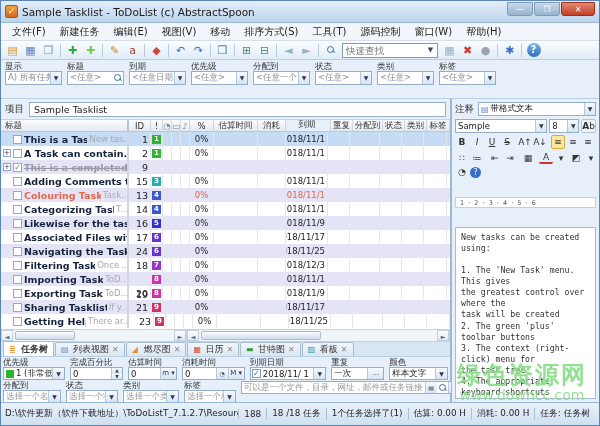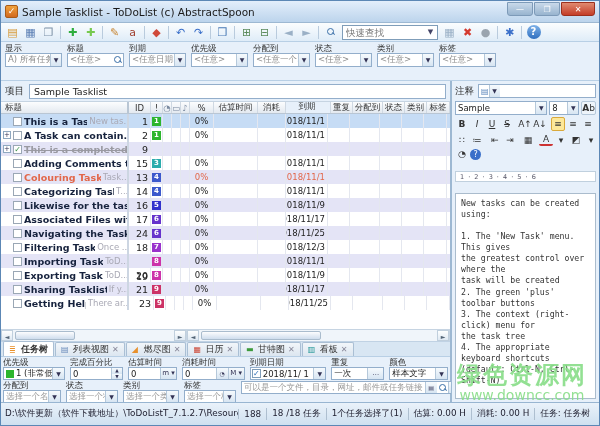--- a/index.html
+++ b/index.html
@@ -103,21 +103,21 @@
 
   
   .cpanel { border-left:1px solid #9db8d2; background:#e7f0fa; display:flex; flex-direction:column; height:100%; }
   .chead { height:20px; display:flex; align-items:center; gap:4px; padding:1px 3px; }
   .chead .clabel { font-size:9.5px; color:#333; }
   .cfontrow { display:flex; gap:2px; padding:0 3px 1px; }
   .fmtrow { display:flex; align-items:center; gap:1px; padding:0 3px; height:16px; }
   .fbtn { min-width:14px; height:14px; display:flex; align-items:center; justify-content:center; font-size:9px; color:#333; border-radius:2px; }
   .fbtn.on { background:#fde89a; border:1px solid #d9a93c; }
   .fsep { width:1px; height:11px; background:#b9cbdd; margin:0 1px; }
-  .ruler { height:11px; background:#fff; border:1px solid #c0d0de; margin:11px 3px; font-size:6.5px; color:#556; display:flex; align-items:center; padding:0 4px; letter-spacing:1px; overflow:hidden; white-space:nowrap; }
+  .ruler { height:11px; background:#fff; border:1px solid #c0d0de; margin:19px 3px; font-size:6.5px; color:#556; display:flex; align-items:center; padding:0 4px; letter-spacing:1px; overflow:hidden; white-space:nowrap; }
   .ctext { flex:1; margin:0 3px 3px; background:#fff; border:1px solid #aabccd; padding:4px 5px; font-family:"DejaVu Sans Mono","Liberation Mono",monospace; font-size:8.2px; line-height:1.35; color:#333; white-space:pre-wrap; overflow:hidden; }
 
   
   .statusbar { height:23px; background:linear-gradient(#eaf2fa,#cfe0f0); border-top:1px solid #98b5d1; display:flex; align-items:center; font-size:8.8px; color:#223; flex:0 0 auto; padding:0 4px; }
   .spath { flex:1; white-space:nowrap; overflow:hidden; }
   .sseg { border-left:1px solid #aebfd0; padding:0 5px; white-space:nowrap; }
 
   
   .watermark { position:absolute; right:2px; bottom:22px; width:150px; text-align:center; pointer-events:none; z-index:40; color:#8ade8a; opacity:.92; }
   .watermark .w1 { font-size:24px; font-weight:bold; letter-spacing:2px; line-height:26px; }
@@ -131,20 +131,32 @@
   <div class="titlebar">
     <div class="appicon">✓</div>
     <div class="titletext">Sample Tasklist - ToDoList (c) AbstractSpoon</div>
     <div class="winbtns">
       <div class="wbtn">—</div>
       <div class="wbtn">❐</div>
       <div class="wbtn close">✕</div>
     </div>
   </div>
 
+  <div class="menubar">
+      <span class="menu-item">文件(F)</span>
+      <span class="menu-item">新建任务</span>
+      <span class="menu-item">编辑(E)</span>
+      <span class="menu-item">视图(V)</span>
+      <span class="menu-item">移动</span>
+      <span class="menu-item">排序方式(S)</span>
+      <span class="menu-item">工具(T)</span>
+      <span class="menu-item">源码控制</span>
+      <span class="menu-item">窗口(W)</span>
+      <span class="menu-item">帮助(H)</span>
+    </div>
 
   <div class="toolbar">
       <div class="tbtn">
         <span style="color: rgb(215, 155, 58);">▤</span>
       </div>
       <div class="tbtn">
         <span style="color: rgb(91, 127, 180);">▦</span>
       </div>
       <div class="tbtn">
         <span style="color: rgb(126, 147, 168);">❐</span>
@@ -779,20 +791,21 @@
           </div>
       </div>
     </div>
 
     <div class="right">
       <div class="cpanel">
         <div class="chead">
           <span class="clabel">注释</span>
           <div class="combo" style="flex:1;">
             <span style="color:#4a7ab5;font-size:8px;padding-left:2px;">▤</span>
+            <span class="cval" style="color:#222;">带格式文本</span>
             <span class="drop">▼</span>
           </div>
         </div>
         <div class="cfontrow">
           <div class="combo" style="flex:1;">
             <span class="cval" style="color:#222;">Sample</span>
             <span class="drop">▼</span>
           </div>
           <div class="combo" style="width:30px;">
             <span class="cval" style="color:#222;">8</span>

